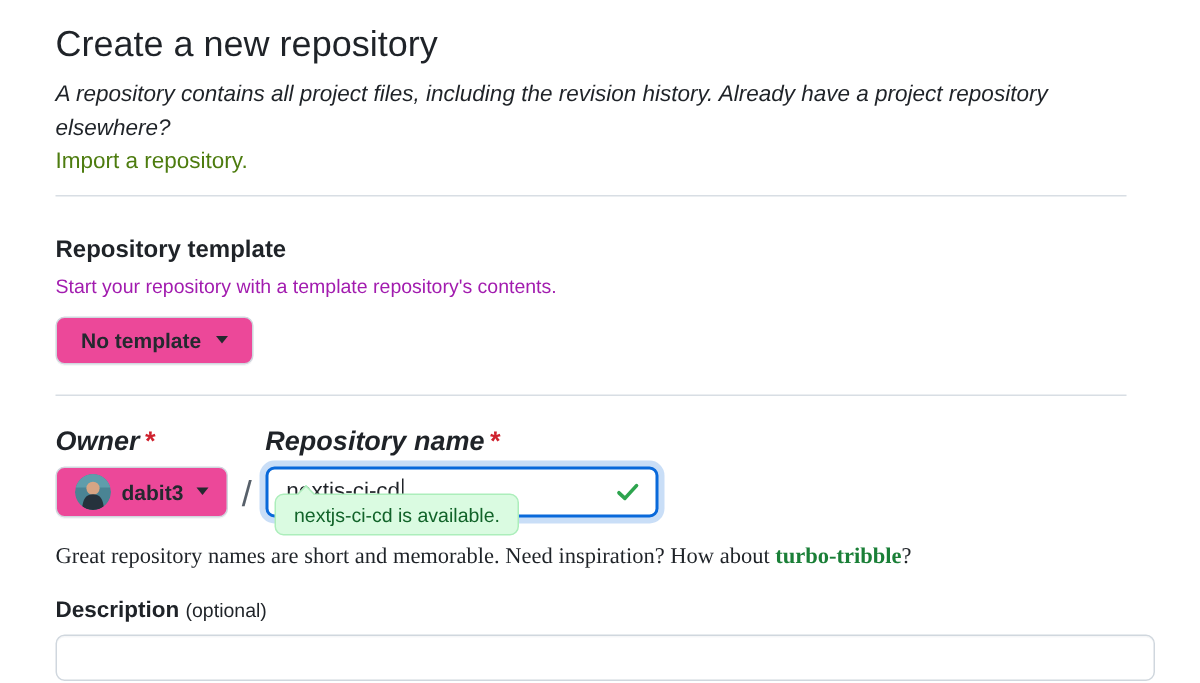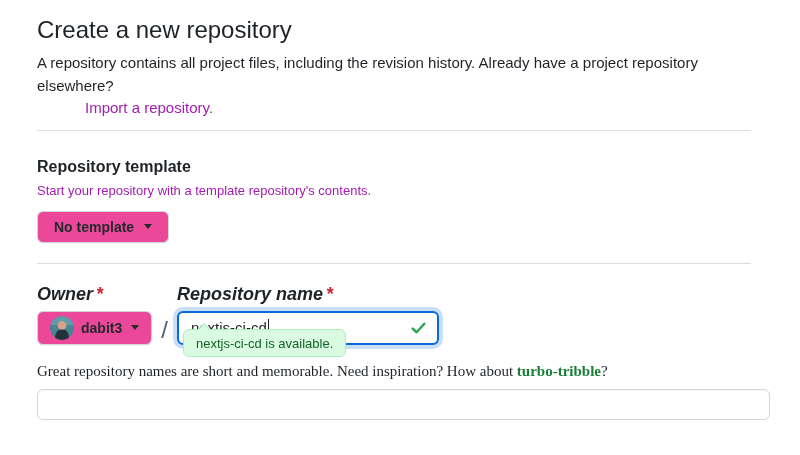--- a/index.html
+++ b/index.html
@@ -7,22 +7,22 @@
   body {
     width: 800px; height: 455px; overflow: hidden;
     background: #ffffff;
     font-family: "Liberation Sans", "DejaVu Sans", sans-serif;
     color: #1f2328;
     position: relative;
   }
   .container { position: relative; padding: 14px 30px 0 37px; width: 781px; }
 
   .page-title { font-size: 24px; font-weight: 400; margin: 0; line-height: 1.3; color: #1f2328; }
-  .intro { font-size: 15px; line-height: 1.5; margin: 7px 0 0; color: #1f2328; }
-  .import-link { display: inline-block; font-size: 15px; line-height: 1.5; color: #a21caf; text-decoration: none; cursor: pointer; margin-left: 48px; }
+  .intro { font-size: 15px; line-height: 1.5; margin: 7px 0 0; color: #1f2328; font-style: italic; }
+  .import-link { display: inline-block; font-size: 15px; line-height: 1.5; color: #4d7c0f; text-decoration: none; cursor: pointer; }
 
   .divider { border: none; border-top: 1px solid #d8dee4; margin: 10px 0 0; }
   .divider-2 { border: none; border-top: 1px solid #d8dee4; margin: 20px 0 0; }
 
   .section-heading { font-size: 16px; font-weight: 700; margin: 26px 0 0; line-height: 1.25; }
   .section-subtext { font-size: 13px; color: #a21caf; margin: 5px 0 0; line-height: 1.4; }
 
   .btn {
     display: inline-flex; align-items: center; gap: 8px;
     background: #ec4899; border: 1px solid #d0d7de; border-radius: 6px;
@@ -150,20 +150,24 @@
           <path d="M2.5 8.5 L6.2 12 L13.5 4" fill="none" stroke="#2da44e" stroke-width="2.3" stroke-linecap="round" stroke-linejoin="round"></path>
         </svg>
       </div>
     </div>
   </div>
 
   <p class="suggestion-line">
     <span>Great repository names are short and memorable. Need inspiration? How about </span><span class="suggested-name">turbo-tribble</span><span>?</span>
   </p>
 
+  <div class="description-label">
+    <span>Description</span>
+    <span class="optional-label">(optional)</span>
+  </div>
   <input class="description-input" type="text" placeholder="" style="">
 
   
 
 </div>
 
 <div class="availability-tooltip">
   <span class="tooltip-arrow"></span>
   <span>nextjs-ci-cd is available.</span>
 </div>

